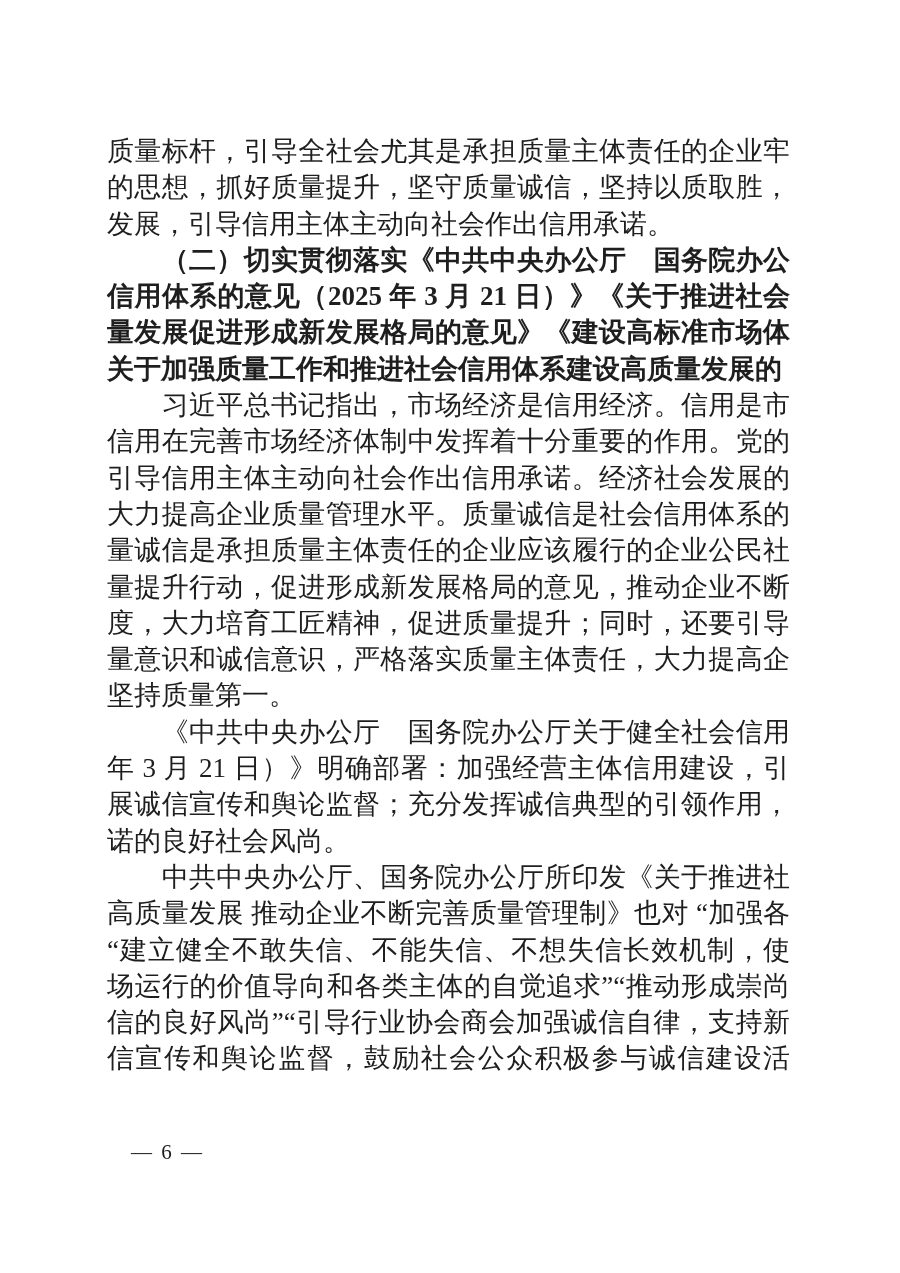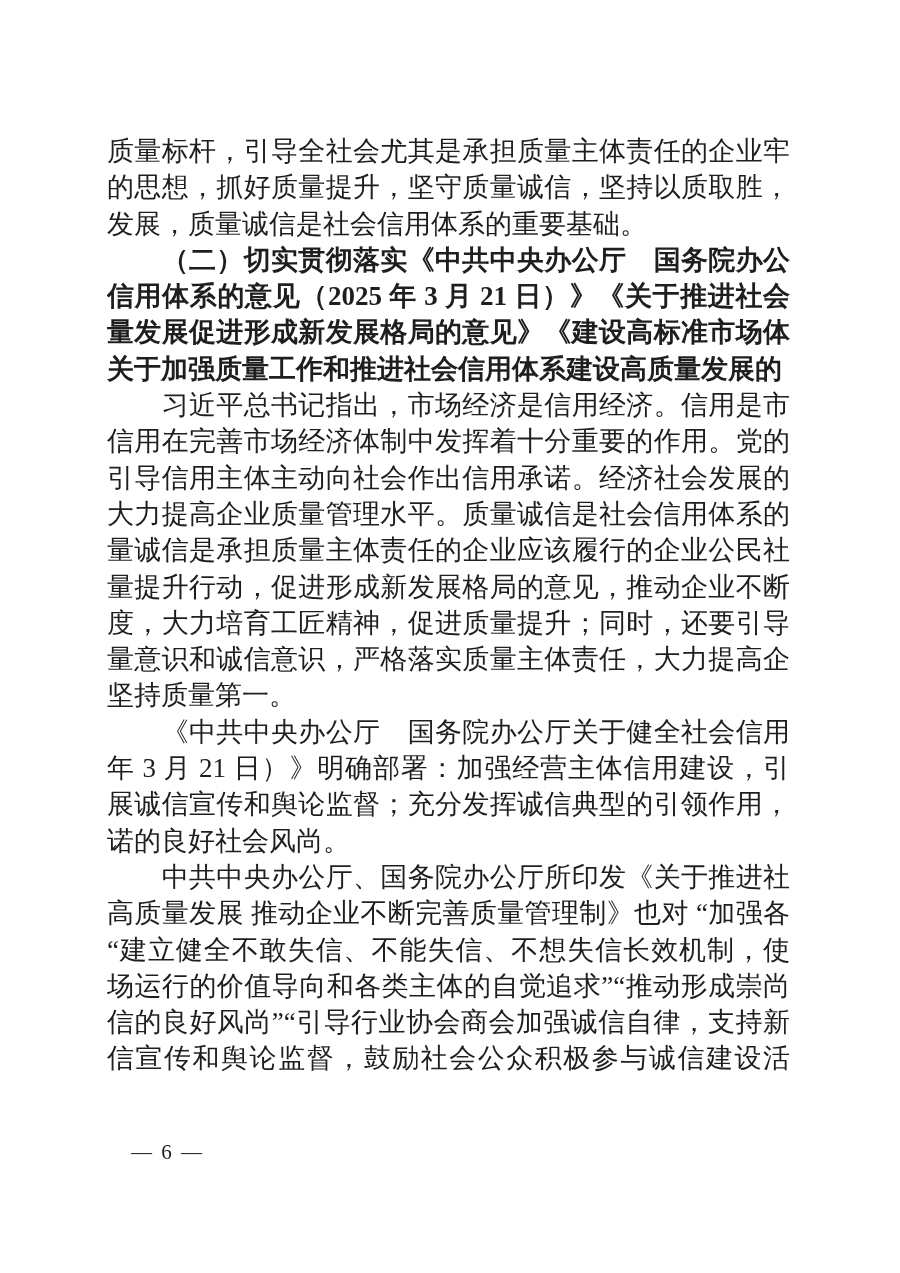--- a/index.html
+++ b/index.html
@@ -54,21 +54,21 @@
   }
 </style>
 </head>
 <body>
 
 <div class="page">
   <div class="doc-body" id="doc-body">
       <div class="para">
         <div class="line">质量标杆，引导全社会尤其是承担质量主体责任的企业牢固树立质量第一</div>
         <div class="line">的思想，抓好质量提升，坚守质量诚信，坚持以质取胜，助力推动高质量</div>
-        <div class="line last">发展，质量诚信是社会信用体系的重要基础。</div>
+        <div class="line last">发展，引导信用主体主动向社会作出信用承诺。</div>
       </div>
       <div class="para bold">
         <div class="line">　　（二）切实贯彻落实《中共中央办公厅　国务院办公厅关于健全社会</div>
         <div class="line">信用体系的意见（2025 年 3 月 21 日）》《关于推进社会信用体系建设高质</div>
         <div class="line">量发展促进形成新发展格局的意见》《建设高标准市场体系行动方案》等</div>
         <div class="line last">关于加强质量工作和推进社会信用体系建设高质量发展的明确规定。</div>
       </div>
       <div class="para">
         <div class="line">　　习近平总书记指出，市场经济是信用经济。信用是市场经济的通行证，</div>
         <div class="line">信用在完善市场经济体制中发挥着十分重要的作用。党的二十大报告将社</div>

